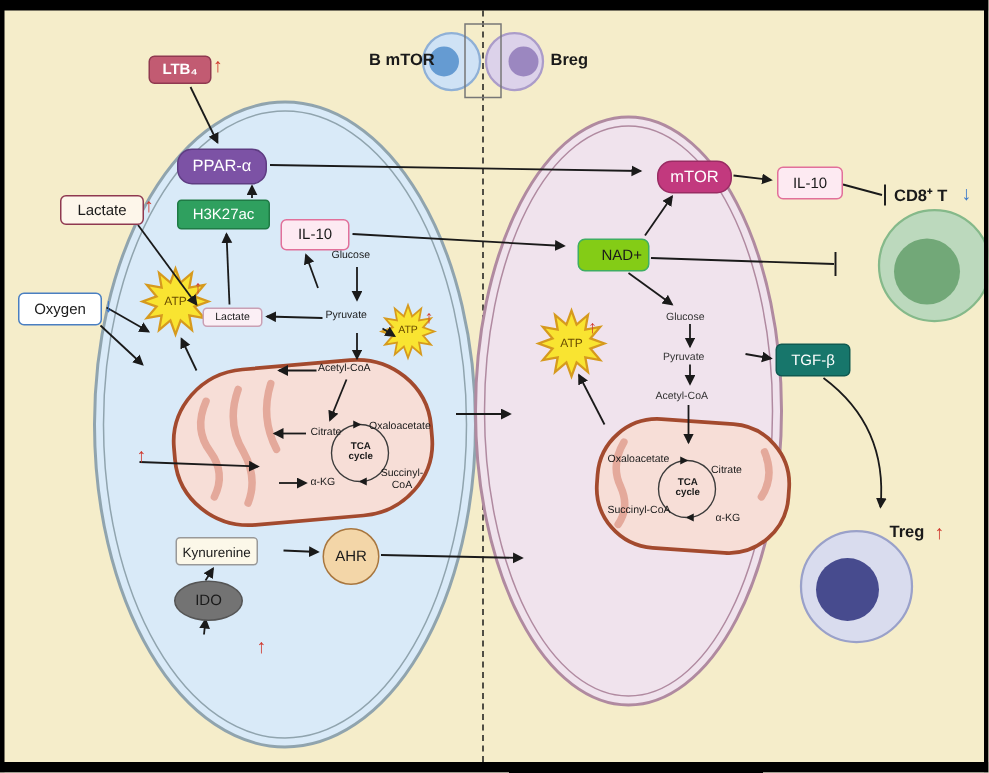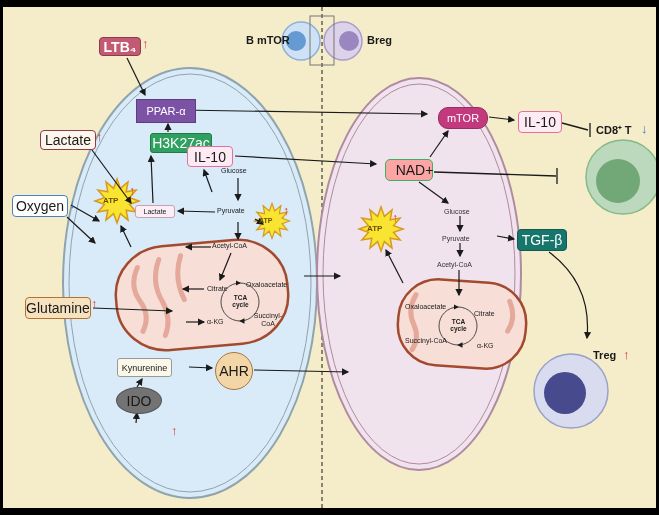--- a/index.html
+++ b/index.html
@@ -7,26 +7,26 @@
     position:relative;width:659px;height:515px;overflow:hidden;
     background:#f5edca;font-family:"Liberation Sans",sans-serif;
   }
   #shapes{position:absolute;left:0;top:0;z-index:0;}
   .lbl{position:absolute;z-index:2;color:#1a1a1a;white-space:nowrap;font-family:"Liberation Sans",sans-serif;}
   .lblw{position:absolute;z-index:2;color:#1a1a1a;text-align:center;line-height:1.1;font-family:"Liberation Sans",sans-serif;}
   .tiny{font-size:7px;}
   .name{font-size:11px;font-weight:bold;}
   .box{
     position:absolute;z-index:2;display:flex;align-items:center;justify-content:center;
-    font-size:14px;border-radius:4px;border:1.5px solid transparent;box-sizing:border-box;
+    font-size:10px;border-radius:4px;border:1.5px solid transparent;box-sizing:border-box;
     font-family:"Liberation Sans",sans-serif;color:#1a1a1a;
   }
   .up{position:absolute;z-index:3;color:#d03a2f;font-weight:bold;font-size:13px;}
   .down{position:absolute;z-index:3;color:#3a78c9;font-weight:bold;font-size:13px;}
-  .atp-lbl{position:absolute;z-index:3;font-size:8px;font-weight:bold;color:#6b4d00;text-align:left;}
+  .atp-lbl{position:absolute;z-index:3;font-size:8px;font-weight:normal;color:#6b4d00;text-align:center;}
   
   .ar{stroke:#1a1a1a;stroke-width:1.2;fill:none;marker-end:url(#arr);}
   .ln{stroke:#1a1a1a;stroke-width:1.3;fill:none;}
   .cyc{stroke:#3a3a3a;stroke-width:0.9;fill:none;marker-end:url(#arr);}
   .crista{stroke:#e4a99b;stroke-width:5;fill:none;stroke-linecap:round;}
 </style>
 </head>
 <body>
 
 <div id="canvas">
@@ -157,26 +157,26 @@
       <rect x="656" y="0" width="3" height="515" fill="#000"></rect>
     </g>
   </svg>
 
   <div class="lbl name" style="left:246px;top:34px;">B mTOR</div>
   <div class="lbl name" style="left:367px;top:34px;">Breg</div>
 
   <div class="box" style="left:99px;top:37px;width:42px;height:19px;background:#c25b72;border-color:#8f3950;color:#fff;font-weight:bold;">LTB₄</div>
   <div class="up" style="left:142px;top:36px;">↑</div>
 
-  <div class="box" style="left:118px;top:99px;width:60px;height:24px;background:#7c52a5;border-color:#5e3c82;color:#fff;font-size:11px;border-radius:0;margin-left:18px;">PPAR-α</div>
+  <div class="box" style="left:118px;top:99px;width:60px;height:24px;background:#7c52a5;border-color:#5e3c82;color:#fff;font-size:11px;border-radius:10px;">PPAR-α</div>
 
   <div class="box" style="left:40px;top:130px;width:56px;height:20px;background:#fdf6ea;border-color:#8f3950;">Lactate</div>
   <div class="up" style="left:96px;top:129px;">↑</div>
 
-  <div class="box" style="left:118px;top:133px;width:62px;height:20px;background:#2fa05f;border-color:#1f7a45;color:#fff;border-radius:3px;margin-left:32px;">H3K27ac</div>
+  <div class="box" style="left:118px;top:133px;width:62px;height:20px;background:#2fa05f;border-color:#1f7a45;color:#fff;border-radius:3px;">H3K27ac</div>
 
   <div class="box" style="left:187px;top:146px;width:46px;height:21px;background:#fdeaf2;border-color:#e2709a;">IL-10</div>
 
   <div class="box" style="left:12px;top:195px;width:56px;height:22px;background:#ffffff;border-color:#4a7fc1;">Oxygen</div>
   <div class="down" style="left:69px;top:196px;">↓</div>
 
   <div class="atp-lbl" style="left:103px;top:196px;width:28px;">ATP</div>
   <div class="up" style="left:129px;top:184px;font-size:12px;">↑</div>
 
   <div class="box" style="left:135px;top:205px;width:40px;height:13px;background:#fbeff5;border-color:#c9a0b4;border-width:1px;font-size:7px;border-radius:3px;">Lactate</div>
@@ -187,32 +187,31 @@
   <div class="atp-lbl" style="left:259px;top:217px;width:26px;font-size:7px;">ATP</div>
   <div class="up" style="left:283px;top:204px;font-size:12px;">↑</div>
 
   <div class="lbl tiny" style="left:212px;top:242px;">Acetyl-CoA</div>
   <div class="lbl tiny" style="left:207px;top:285px;">Citrate</div>
   <div class="lbl tiny" style="left:246px;top:281px;">Oxaloacetate</div>
   <div class="lbl tiny" style="left:207px;top:318px;">α-KG</div>
   <div class="lblw tiny" style="left:248px;top:312px;width:40px;">Succinyl-CoA</div>
   <div class="lblw" style="left:227px;top:294px;width:27px;font-size:6.5px;font-weight:bold;">TCA cycle</div>
 
-  <div class="box" style="left:25px;top:297px;width:66px;height:22px;background:#f7e2c0;border-color:#b5722a;">Glutamine</div>
   <div class="up" style="left:91px;top:296px;">↑</div>
 
   <div class="box" style="left:117px;top:358px;width:55px;height:19px;background:#fcf8e9;border-color:#999;font-size:9px;border-radius:3px;">Kynurenine</div>
   <div class="box" style="left:116px;top:387px;width:46px;height:27px;background:#737373;border-color:#555;border-radius:50%;">IDO</div>
   <div class="up" style="left:171px;top:423px;">↑</div>
 
   <div class="box" style="left:215px;top:352px;width:38px;height:38px;background:#f3d6a8;border-color:#a8763e;border-radius:50%;">AHR</div>
 
   <div class="box" style="left:438px;top:107px;width:50px;height:22px;background:#c2397e;border-color:#992c63;color:#fff;font-size:11px;border-radius:10px;">mTOR</div>
 
-  <div class="box" style="left:385px;top:159px;width:48px;height:22px;background:#fca5a5;border-color:#3fae62;border-radius:5px;padding-left:11px;">NAD+</div>
+  <div class="box" style="left:385px;top:159px;width:48px;height:22px;background:#84cc16;border-color:#3fae62;border-radius:5px;padding-left:11px;">NAD+</div>
 
   <div class="atp-lbl" style="left:367px;top:224px;width:28px;">ATP</div>
   <div class="up" style="left:392px;top:211px;font-size:12px;">↑</div>
 
   <div class="lbl tiny" style="left:444px;top:208px;color:#333;">Glucose</div>
   <div class="lbl tiny" style="left:442px;top:235px;color:#333;">Pyruvate</div>
   <div class="lbl tiny" style="left:437px;top:261px;color:#333;">Acetyl-CoA</div>
   <div class="lbl tiny" style="left:405px;top:303px;">Oxaloacetate</div>
   <div class="lbl tiny" style="left:474px;top:310px;">Citrate</div>
   <div class="lbl tiny" style="left:405px;top:337px;">Succinyl-CoA</div>

